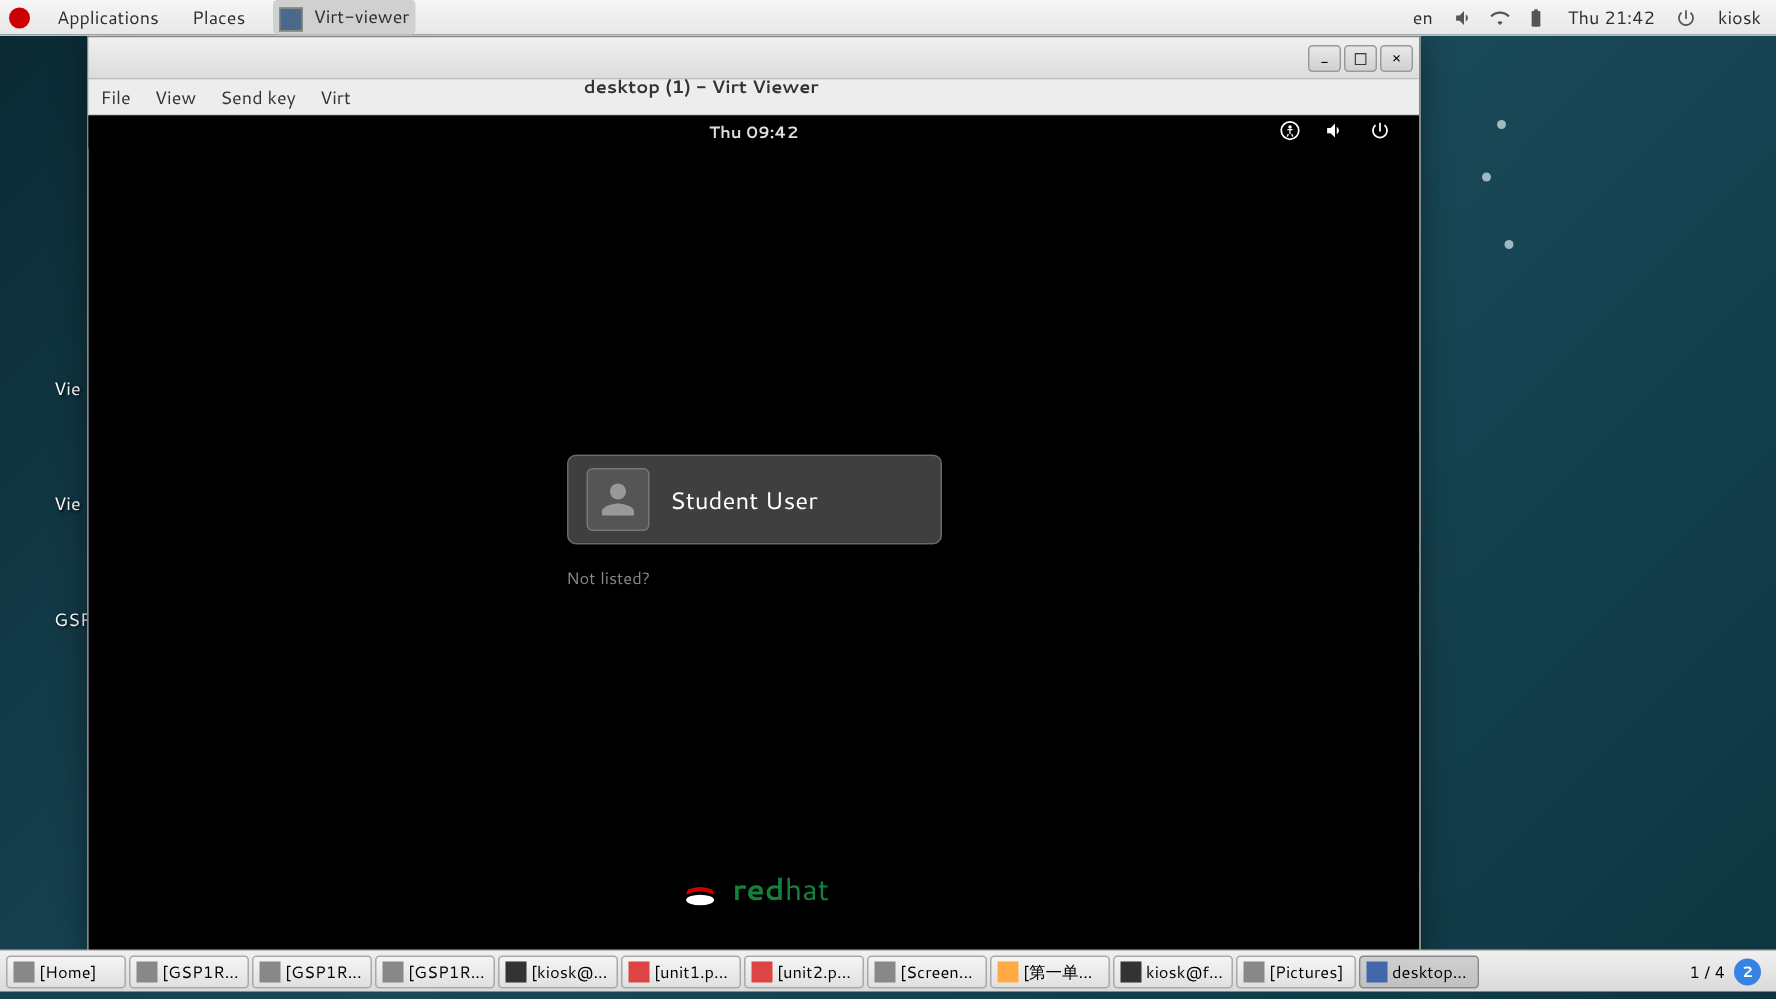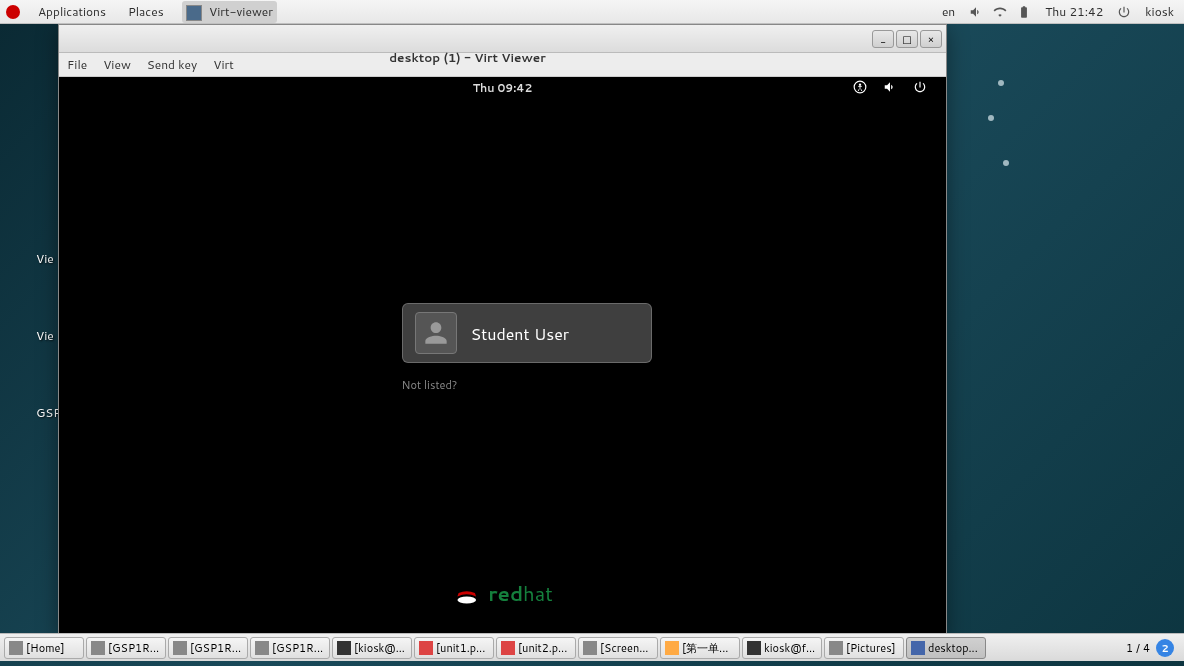--- a/index.html
+++ b/index.html
@@ -27,21 +27,21 @@
 .win-btn { width: 22px; height: 18px; background: linear-gradient(to bottom, #e8e8e8, #d0d0d0); border: 1px solid #999; border-radius: 3px; display: flex; align-items: center; justify-content: center; font-size: 10px; cursor: pointer; }
 .window-menubar { height: 24px; background: #ededed; display: flex; align-items: center; padding: 0 8px; gap: 16px; font-size: 12px; color: #333; border-bottom: 1px solid #ccc; }
 .menu-item { cursor: pointer; text-align: center; }
 
 
 .guest-screen { width: 887px; height: 560px; background: #000; position: relative; }
 .guest-topbar { height: 22px; background: #000; display: flex; align-items: center; justify-content: center; color: #ddd; font-size: 11px; font-weight: bold; position: relative; }
 .guest-topbar-right { position: absolute; right: 18px; top: 2px; display: flex; gap: 14px; }
 .guest-icon { width: 16px; height: 16px; color: #fff; display: inline-flex; align-items: center; justify-content: center; }
 
-.login-area { position: absolute; left: 50%; top: 50%; transform: translate(-50%, -60%); width: 250px; margin-left: 24px; }
+.login-area { position: absolute; left: 50%; top: 50%; transform: translate(-50%, -60%); width: 250px; }
 .user-tile { background: rgba(90,90,90,0.7); border: 1px solid rgba(150,150,150,0.5); border-radius: 6px; padding: 8px 12px; display: flex; align-items: center; gap: 14px; cursor: pointer; }
 .user-avatar { width: 42px; height: 42px; background: #555; border: 1px solid #777; border-radius: 4px; display: flex; align-items: center; justify-content: center; }
 .user-name { color: #fff; font-size: 16px; }
 .not-listed { color: #888; font-size: 11px; margin-top: 14px; cursor: pointer; }
 
 .redhat-brand { position: absolute; bottom: 30px; left: 50%; transform: translateX(-50%); display: flex; align-items: center; gap: 8px; }
 .redhat-brand-icon { width: 28px; height: 28px; }
 .redhat-brand-text { color: #15803d; font-size: 20px; }
 .redhat-brand-text .bold { font-weight: bold; }
 

